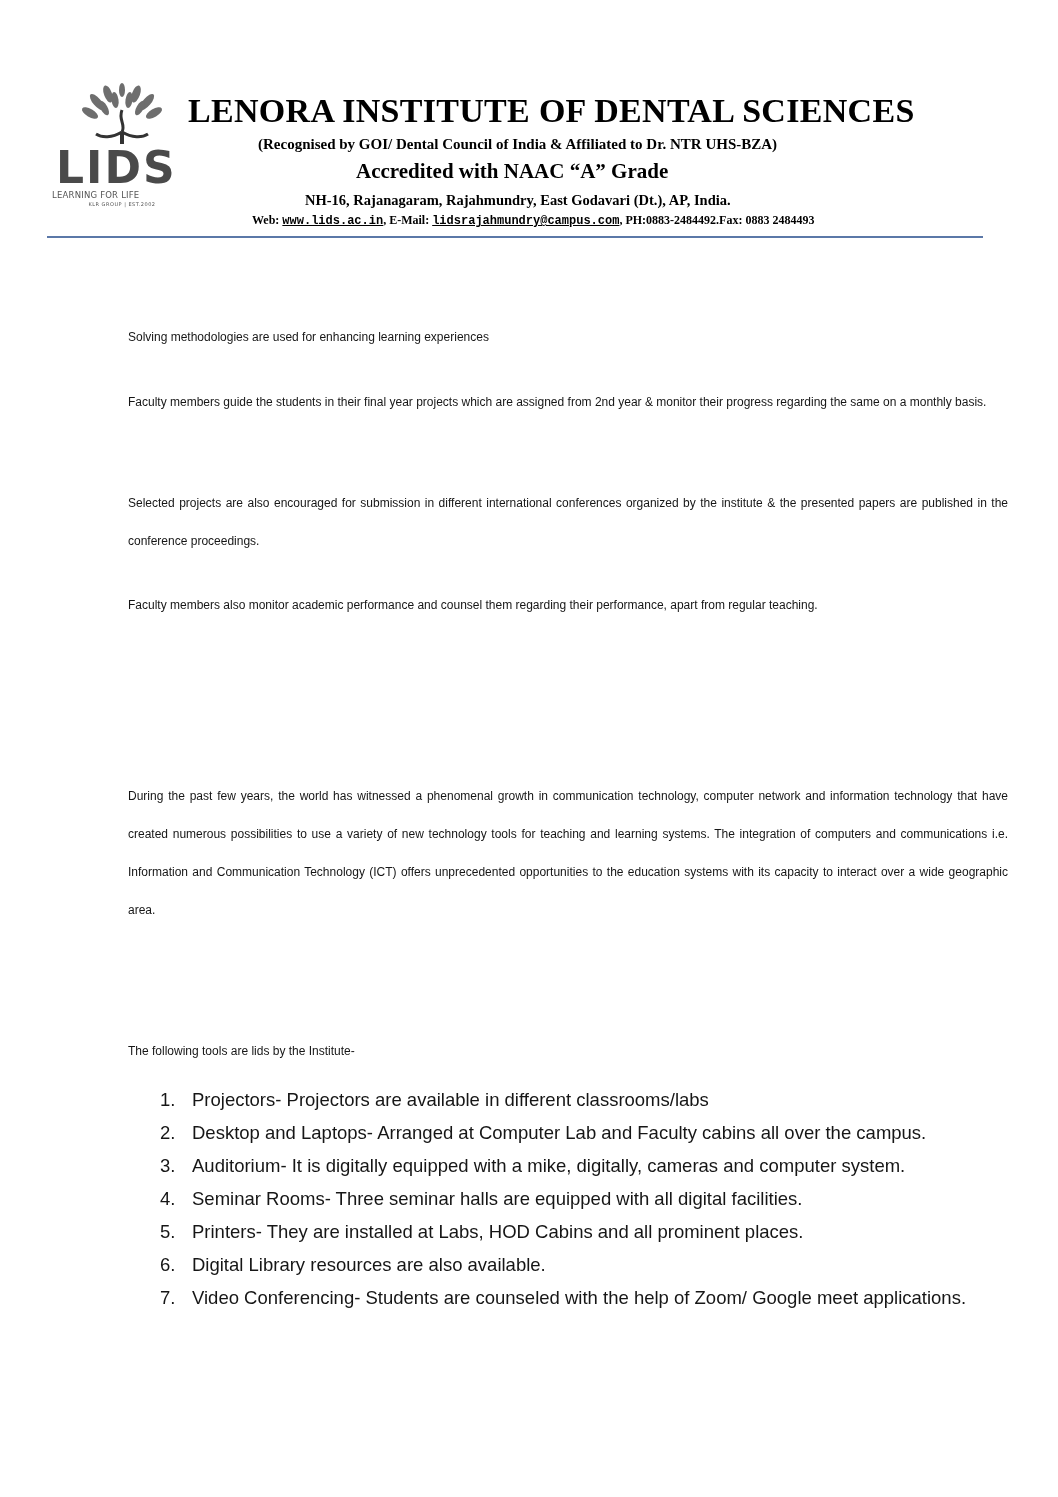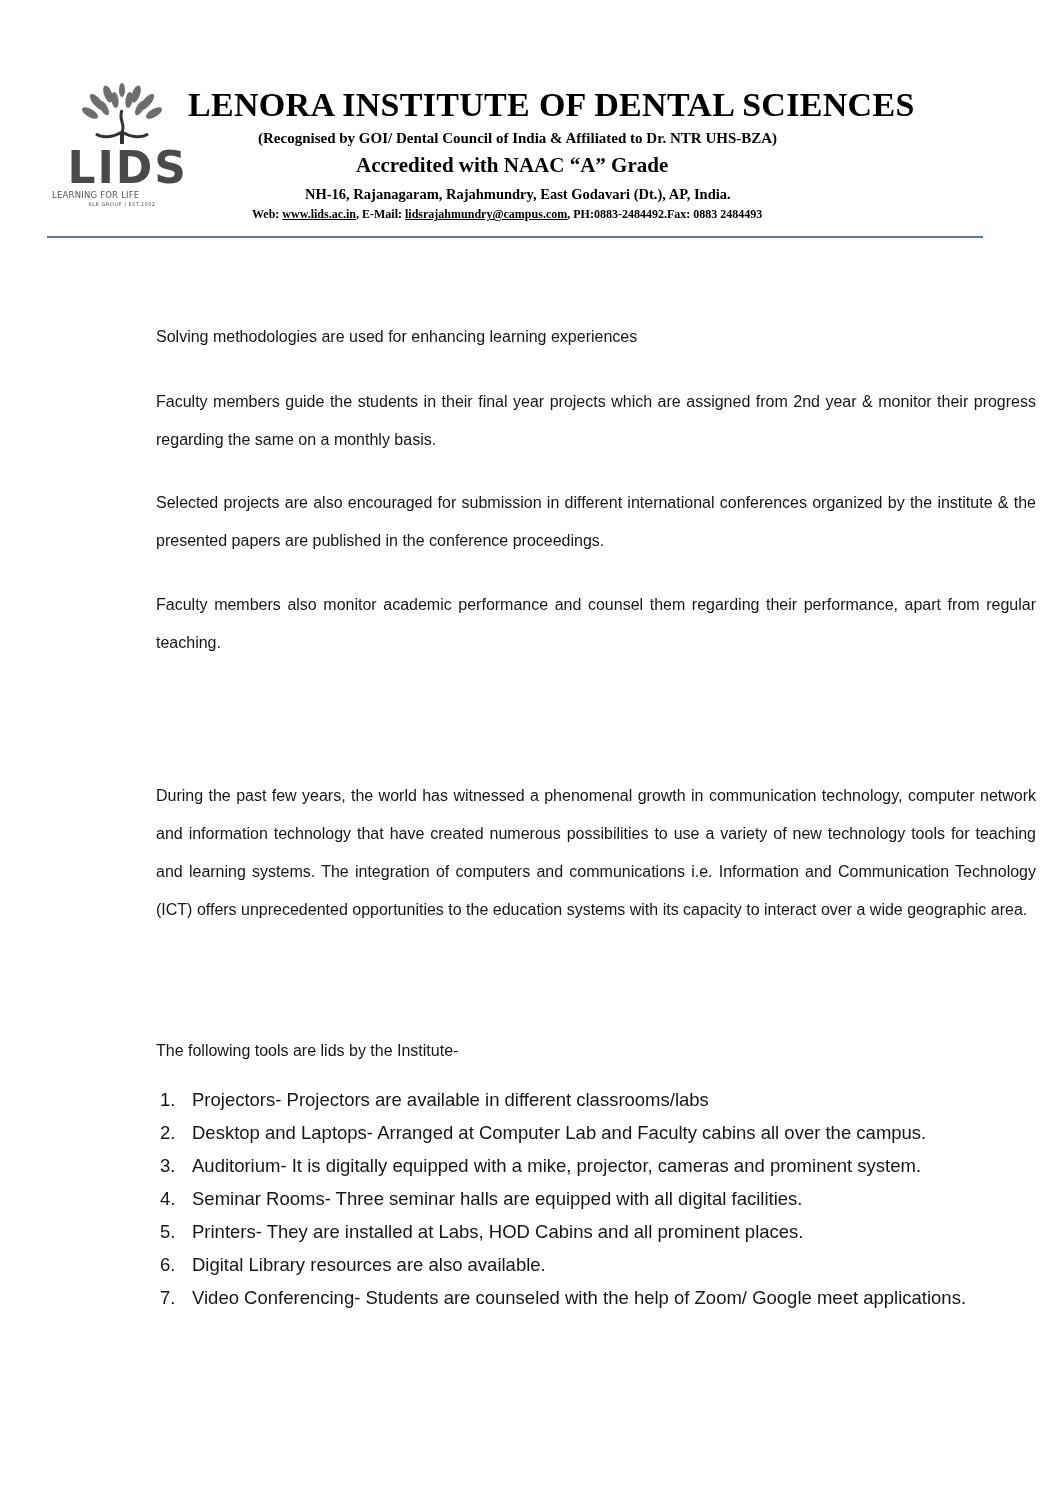--- a/index.html
+++ b/index.html
@@ -9,42 +9,42 @@
       font-family: "Liberation Sans", sans-serif;
     }
     .page { position: absolute; left: 0; top: 0; width: 1058px; height: 1497px; }
 
     
     .logo { position: absolute; left: 52px; top: 80px; width: 140px; height: 130px; }
     .logo svg { display: block; }
     .logo-text {
       position: absolute; left: 4px; top: 64px; width: 132px;
       font-family: "DejaVu Sans", sans-serif; font-weight: bold;
-      font-size: 44px; letter-spacing: 2px; color: #4a4a4a; text-align: right; line-height: 48px;
+      font-size: 44px; letter-spacing: 2px; color: #4a4a4a; text-align: left; line-height: 48px;
     }
     .logo-tagline {
       position: absolute; left: 0; top: 110px; width: 140px; text-align: left;
       font-family: "DejaVu Sans", sans-serif; font-size: 8.5px; color: #555; letter-spacing: 0.2px;
     }
     .logo-sub {
       position: absolute; left: 0; top: 121px; width: 140px; text-align: center;
       font-family: "DejaVu Sans", sans-serif; font-size: 5px; color: #555; letter-spacing: 0.5px;
     }
 
-    .hdr { position: absolute; font-family: "Liberation Serif", serif; color: #000; white-space: nowrap; }
+    .hdr { position: absolute; font-family: "Liberation Serif", serif; color: #000; white-space: nowrap; margin-top: 6px; }
     .inst-name { left: 188px; top: 86px; width: 766px; font-size: 34px; font-weight: bold; letter-spacing: 0.3px; transform: scaleY(1.02); }
     .recog { left: 258px; top: 130px; font-size: 15px; font-weight: bold; }
     .accred { left: 356px; top: 153px; font-size: 21px; font-weight: bold; }
     .address { left: 305px; top: 186px; font-size: 14.5px; font-weight: bold; }
     .contact { left: 252px; top: 207px; font-size: 12px; font-weight: bold; }
-    .contact u { text-decoration: underline; }
+    .contact u { text-decoration: underline; font-family: Liberation Mono, monospace; }
     .sep { position: absolute; left: 47px; top: 236px; width: 936px; height: 2px; background: #5b78a8; }
 
     
-    .content { position: absolute; left: 128px; width: 880px; font-size: 16px; line-height: 38px; color: #161616; margin-left: 28px; }
+    .content { position: absolute; left: 128px; width: 880px; font-size: 12px; line-height: 38px; color: #161616; }
     .heading {
       position: absolute; left: 128px; width: 880px;
       font-family: "Liberation Sans", sans-serif; font-weight: bold;
       color: #c9c9c9; -webkit-text-stroke: 0.9px #3a3a3a;
       font-size: 19px;
     }
     .justify { text-align: justify; text-align-last: left; }
     p { margin: 0; }
 
     ol.tools {
@@ -100,19 +100,19 @@
   <p class="content justify" style="top:484px;">Selected projects are also encouraged for submission in different international conferences organized by the institute &amp; the presented papers are published in the conference proceedings.</p>
 
 
   <p class="content justify" style="top:777px;">During the past few years, the world has witnessed a phenomenal growth in communication technology, computer network and information technology that have created numerous possibilities to use a variety of new technology tools for teaching and learning systems. The integration of computers and communications i.e. Information and Communication Technology (ICT) offers unprecedented opportunities to the education systems with its capacity to interact over a wide geographic area.</p>
 
   <p class="content" style="top:1032px;">The following tools are lids by the Institute-</p>
 
   <ol class="tools">
     <li><span class="num">1.</span><span>Projectors- Projectors are available in different classrooms/labs</span></li>
     <li><span class="num">2.</span><span>Desktop and Laptops- Arranged at Computer Lab and Faculty cabins all over the campus.</span></li>
-    <li><span class="num">3.</span><span>Auditorium- It is digitally equipped with a mike, projector, cameras and prominent system.</span></li>
+    <li><span class="num">3.</span><span>Auditorium- It is digitally equipped with a mike, digitally, cameras and computer system.</span></li>
     <li><span class="num">4.</span><span>Seminar Rooms- Three seminar halls are equipped with all digital facilities.</span></li>
     <li><span class="num">5.</span><span>Printers- They are installed at Labs, HOD Cabins and all prominent places.</span></li>
     <li><span class="num">6.</span><span>Digital Library resources are also available.</span></li>
     <li><span class="num">7.</span><span>Video Conferencing- Students are counseled with the help of Zoom/ Google meet applications.</span></li>
   </ol>
 </div>
 
 </body></html>

